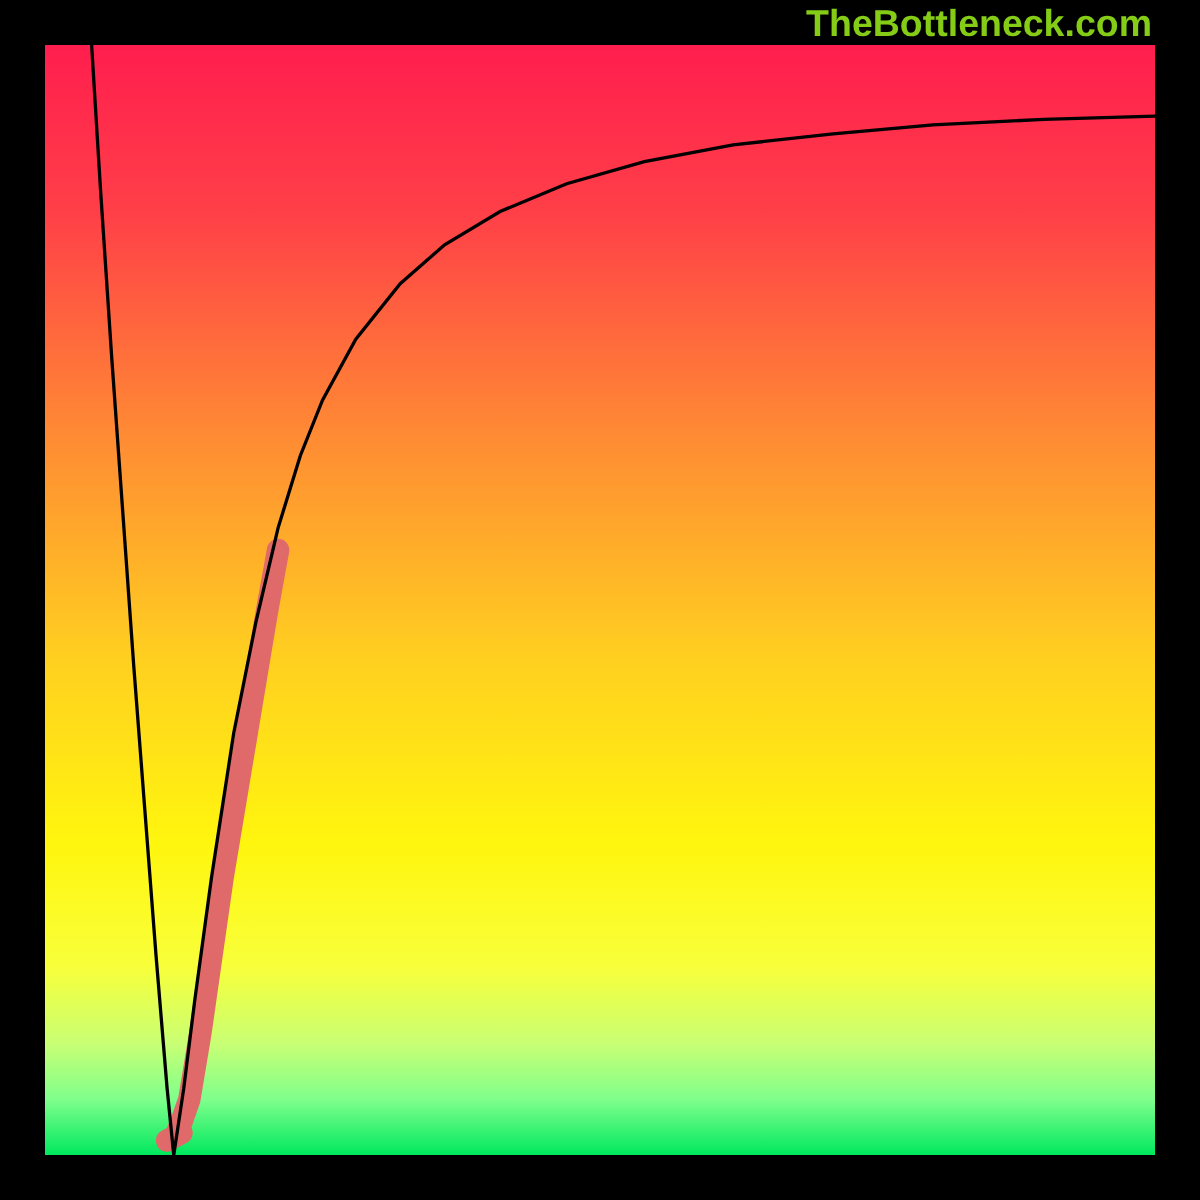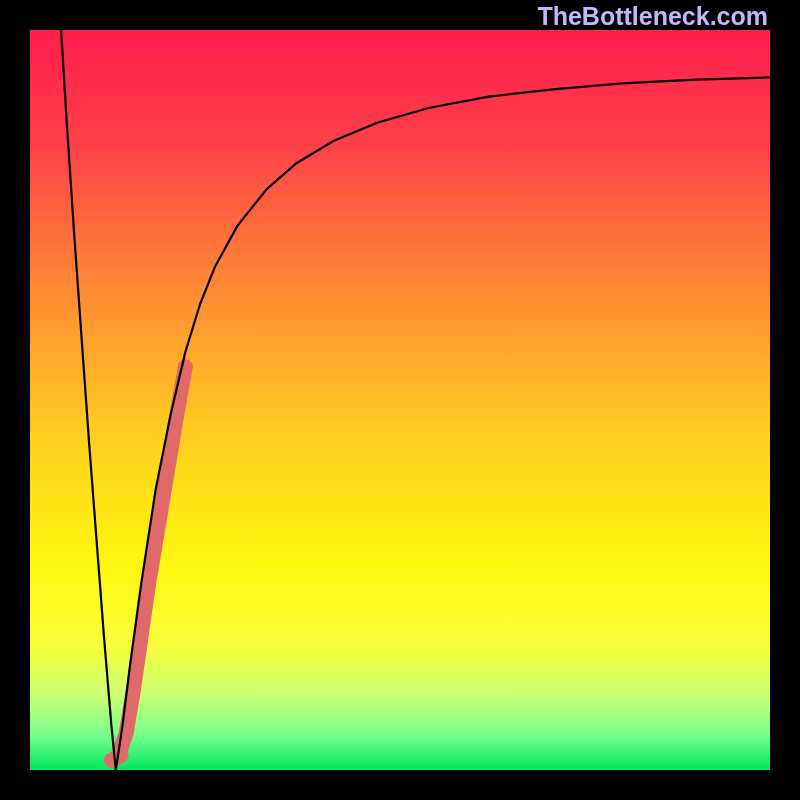--- a/index.html
+++ b/index.html
@@ -31,21 +31,21 @@
     width: 100%;
     height: 100%;
   }
   .watermark {
     position: absolute;
     top: 2px;
     right: 32px;
     font-family: Arial, Helvetica, sans-serif;
     font-size: 25px;
     font-weight: bold;
-    color: #c4b5fd;
+    color: #84cc16;
     letter-spacing: 0px;
     pointer-events: none;
   }
   svg.curves {
     position: absolute;
     left: 30px;
     top: 30px;
     width: 740px;
     height: 740px;
     overflow: visible;

